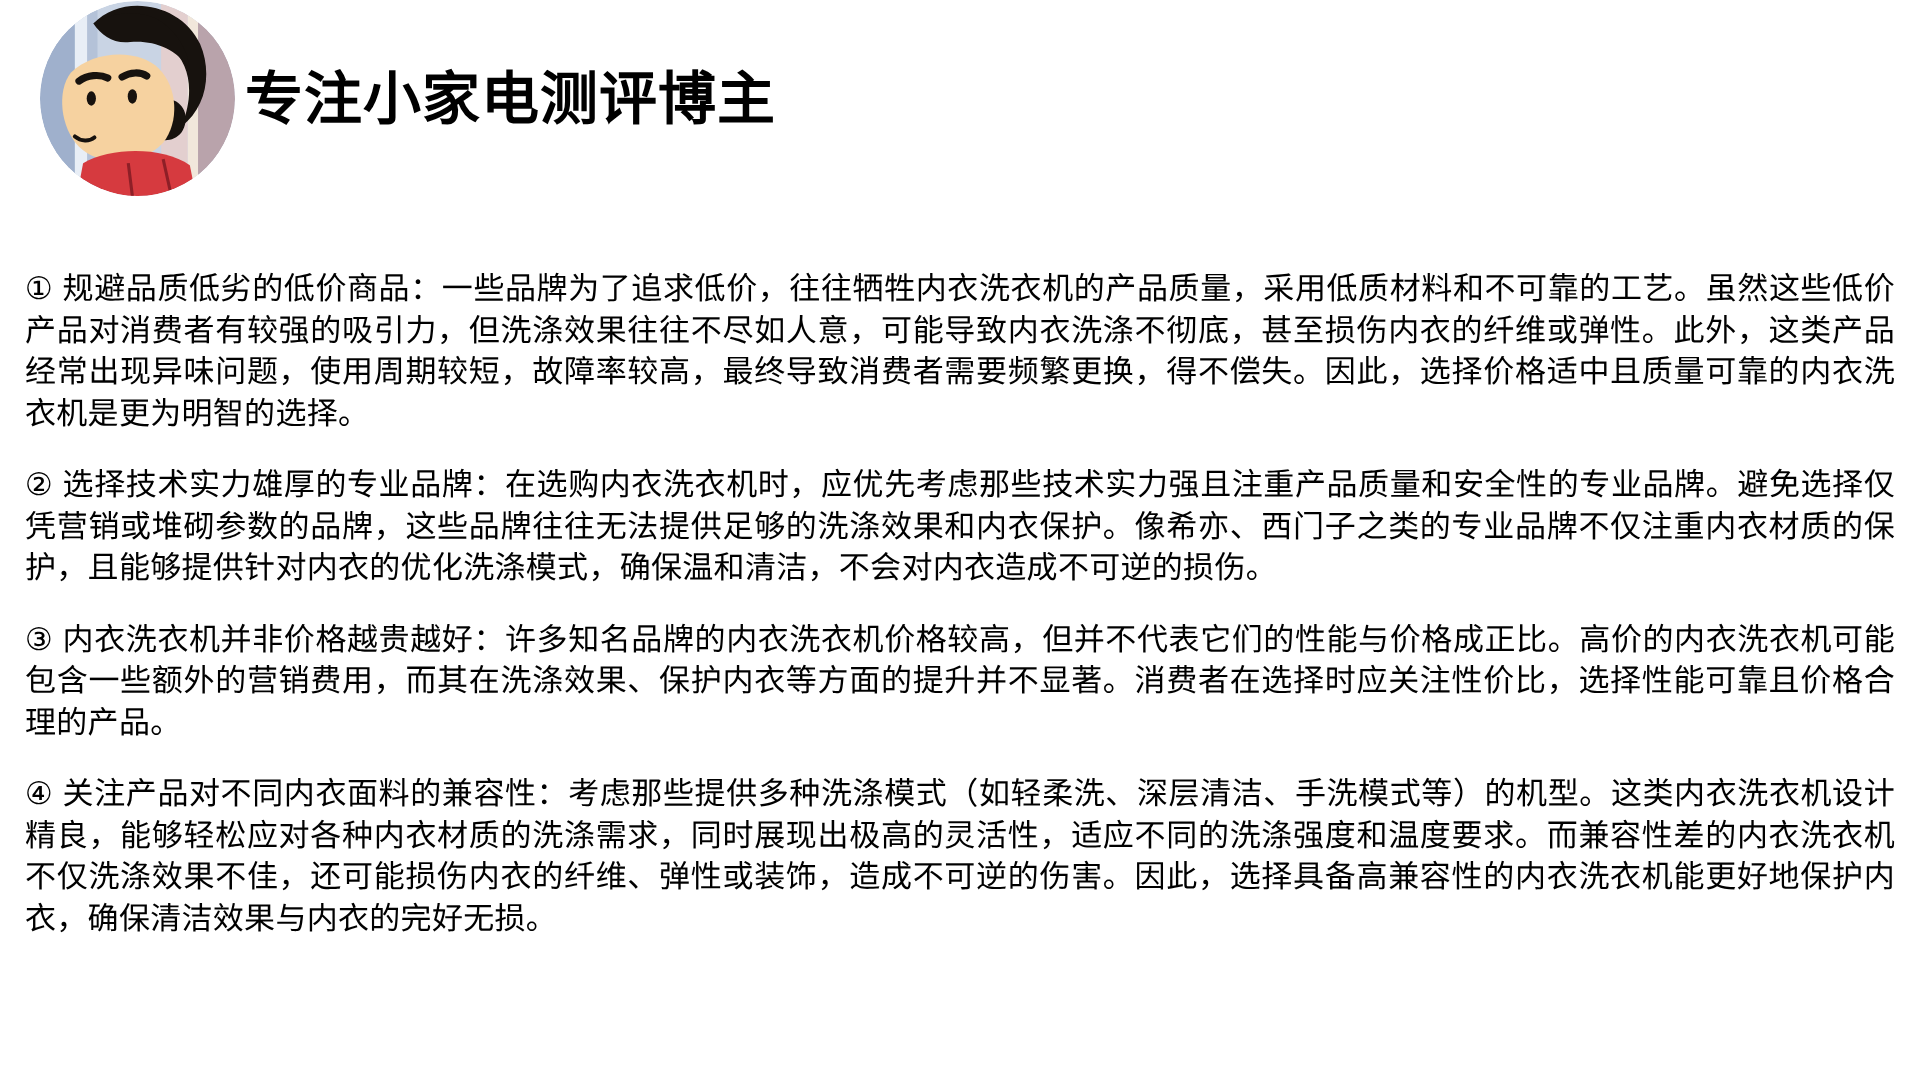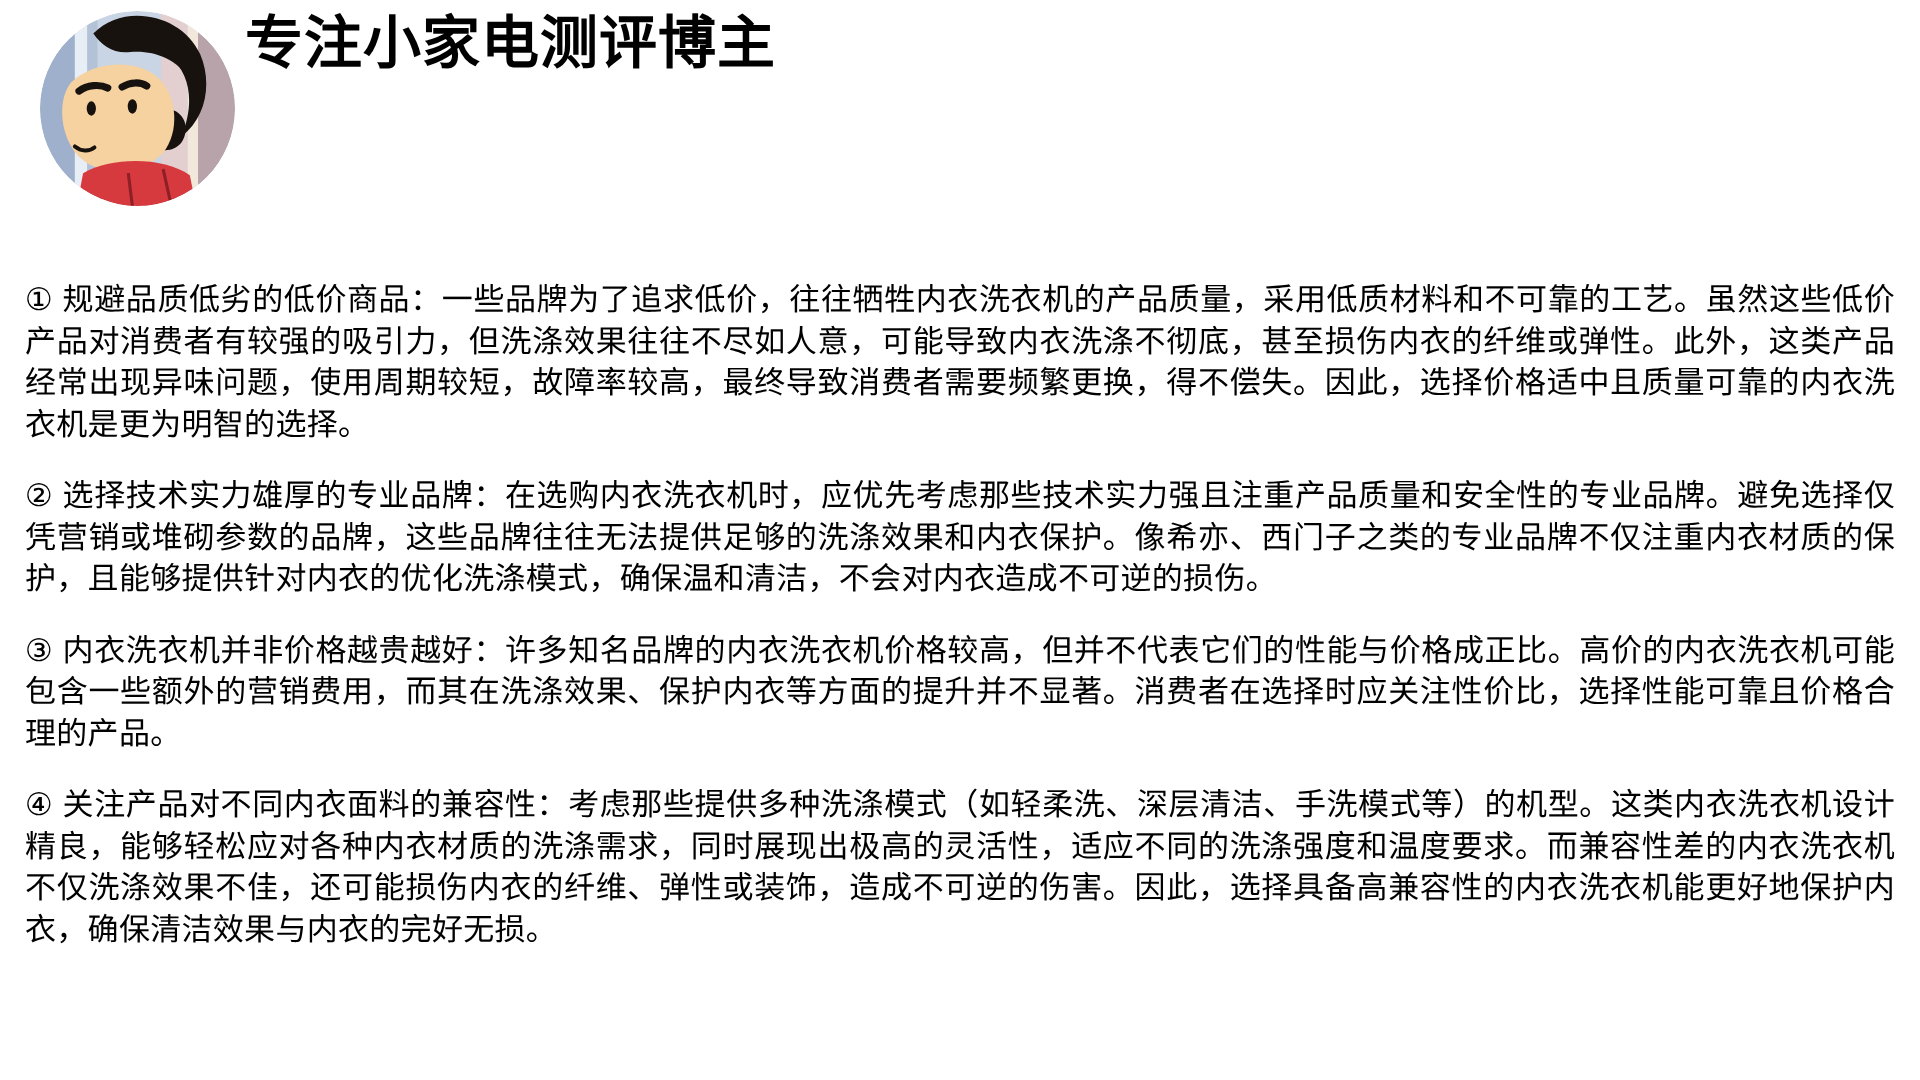--- a/index.html
+++ b/index.html
@@ -11,22 +11,22 @@
   .page {
     position: relative;
     width: 1920px;
     height: 1080px;
     background: #ffffff;
     overflow: hidden;
     box-sizing: border-box;
   }
   .post-header {
     display: flex;
-    align-items: flex-start;
-    padding: 11px 0 0 40px;
+    align-items: center;
+    padding: 0 0 0 40px;
     height: 197px;
   }
   .avatar {
     width: 195px;
     height: 195px;
     border-radius: 50%;
     overflow: hidden;
     flex: 0 0 auto;
   }
   .avatar svg { display: block; width: 100%; height: 100%; }

